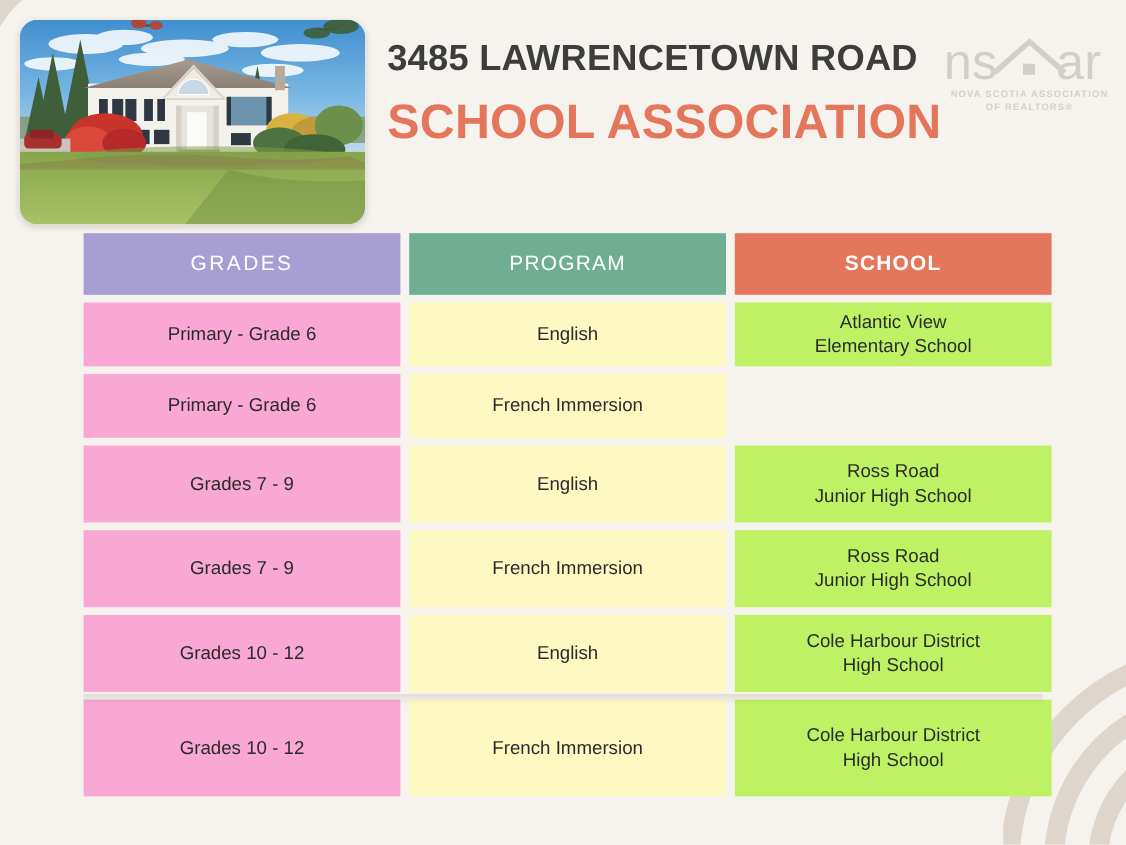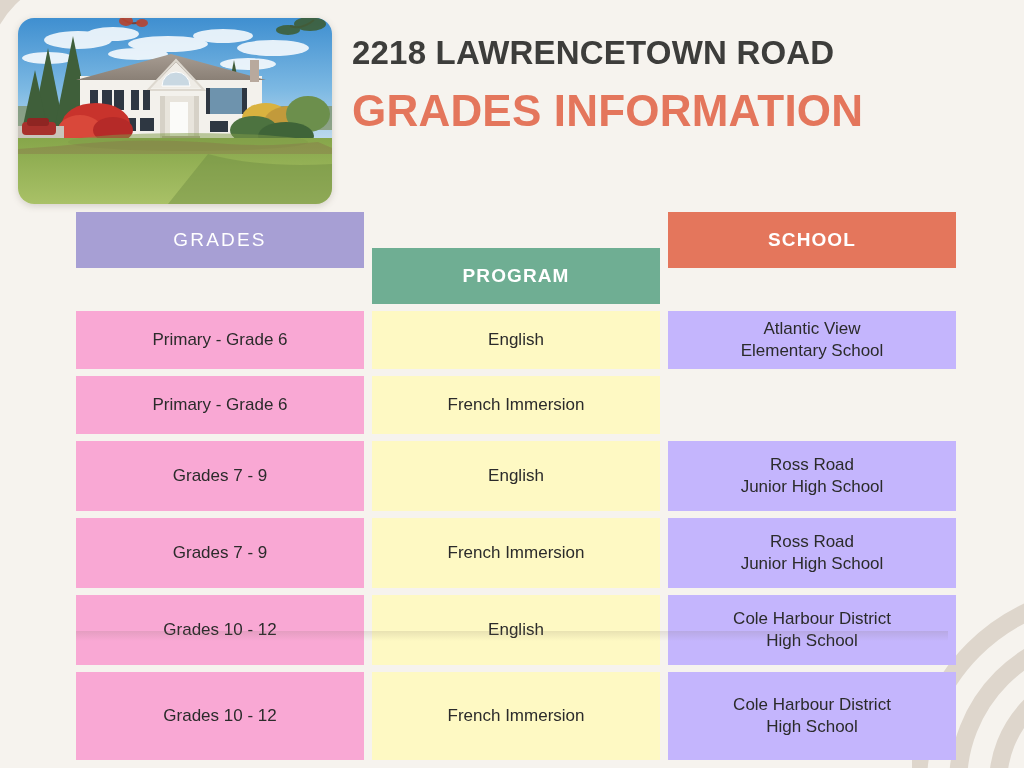--- a/index.html
+++ b/index.html
@@ -45,28 +45,28 @@
     display:flex; align-items:center; justify-content:center; text-align:center;
     color:#2b2b2b; line-height:1.32;
   }
   .c-grades  { width:288px; }
   .c-program { width:288px; }
   .c-school  { width:288px; }
 
   
   .hrow .cell { height:56px; font-size:19px; color:#ffffff; }
   .hrow .c-grades  { background:#a79fd4; letter-spacing:2.2px; font-weight:400; }
-  .hrow .c-program { background:#6fae93; letter-spacing:1.1px; font-weight:bold;margin-top:36px; }
+  .hrow .c-program { background:#6fae93; letter-spacing:1.1px; font-weight:normal; }
   .hrow .c-school  { background:#e4765c; letter-spacing:1.1px; font-weight:bold; }
 
   
   .brow .cell { font-size:17px; padding:6px 10px; }
   .brow .c-grades  { background:#f9a8d4; }
   .brow .c-program { background:#fef9c3; }
-  .brow .c-school  { background:#c4b5fd; }
+  .brow .c-school  { background:#bef264; }
 
   .brow.h-short .cell { height:58px; }
   .brow.h-tall  .cell { height:70px; }
   .brow.h-xtall .cell { height:88px; }
 
   .twoline { white-space:pre-line; }
 
   .shadow-strip {
     position:absolute; left:76px; top:631px; width:872px; height:10px;
     background:linear-gradient(to bottom, rgba(120,105,92,.16), rgba(120,105,92,0));
@@ -207,24 +207,38 @@
         <ellipse cx="108" cy="3" rx="7" ry="5"></ellipse>
         <ellipse cx="124" cy="5" rx="6" ry="4"></ellipse>
       </g>
       <g fill="#3d5f38" opacity=".9">
         <ellipse cx="292" cy="6" rx="16" ry="7"></ellipse>
         <ellipse cx="270" cy="12" rx="12" ry="5"></ellipse>
       </g>
     </svg>
   </div>
 
+  <div class="watermark">
+    <svg width="160" height="82" viewBox="0 0 160 82">
+
+      <g fill="none" stroke="#8c8680" stroke-width="5">
+        <path d="M48 42 L80 14 L112 42"></path>
+      </g>
+      <rect x="74" y="34" width="11" height="10" fill="#8c8680"></rect>
+
+      <text x="2" y="48" font-family="'Liberation Sans', sans-serif" font-size="46" fill="#8c8680">ns</text>
+      <text x="104" y="48" font-family="'Liberation Sans', sans-serif" font-size="46" fill="#8c8680">ar</text>
+      <text x="80" y="64" text-anchor="middle" font-family="'Liberation Sans', sans-serif" font-size="8.5" font-weight="bold" letter-spacing="1.1" fill="#8c8680">NOVA SCOTIA ASSOCIATION</text>
+      <text x="80" y="76" text-anchor="middle" font-family="'Liberation Sans', sans-serif" font-size="8.5" font-weight="bold" letter-spacing="1.1" fill="#8c8680">OF REALTORS®</text>
+    </svg>
+  </div>
 
   <div class="title-block">
-    <div class="addr-title">2218 LAWRENCETOWN ROAD</div>
-    <div class="sub-title">GRADES INFORMATION</div>
+    <div class="addr-title">3485 LAWRENCETOWN ROAD</div>
+    <div class="sub-title">SCHOOL ASSOCIATION</div>
   </div>
 
   <div class="table">
 
     <div class="trow hrow">
       <div class="cell c-grades">GRADES</div>
       <div class="cell c-program">PROGRAM</div>
       <div class="cell c-school">SCHOOL</div>
     </div>
 

